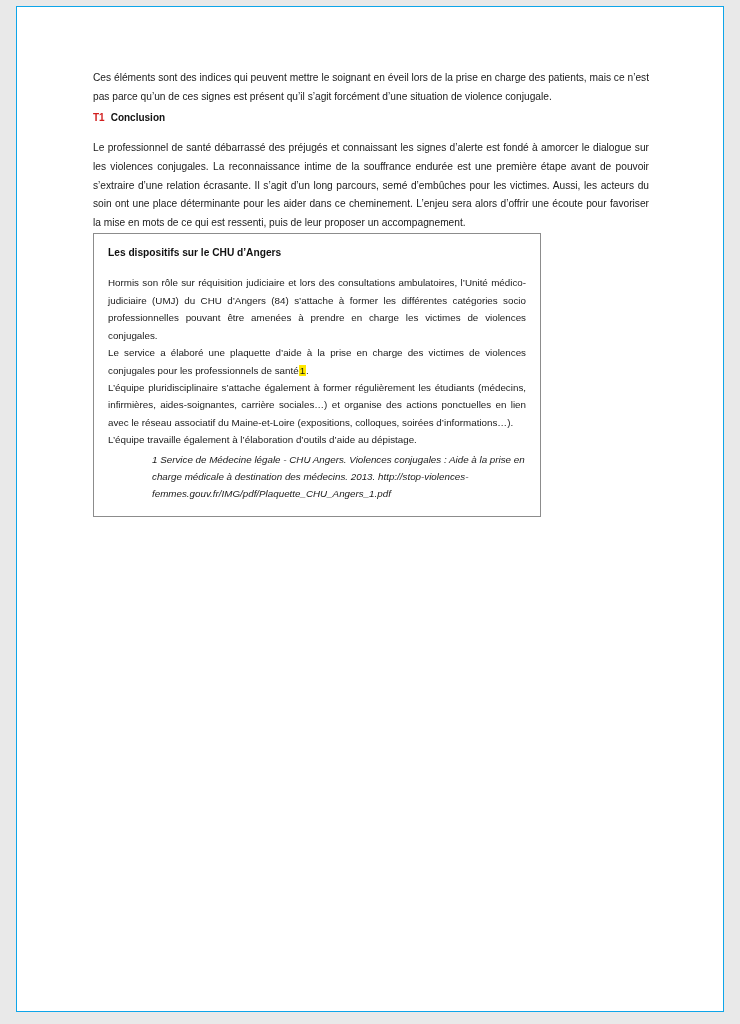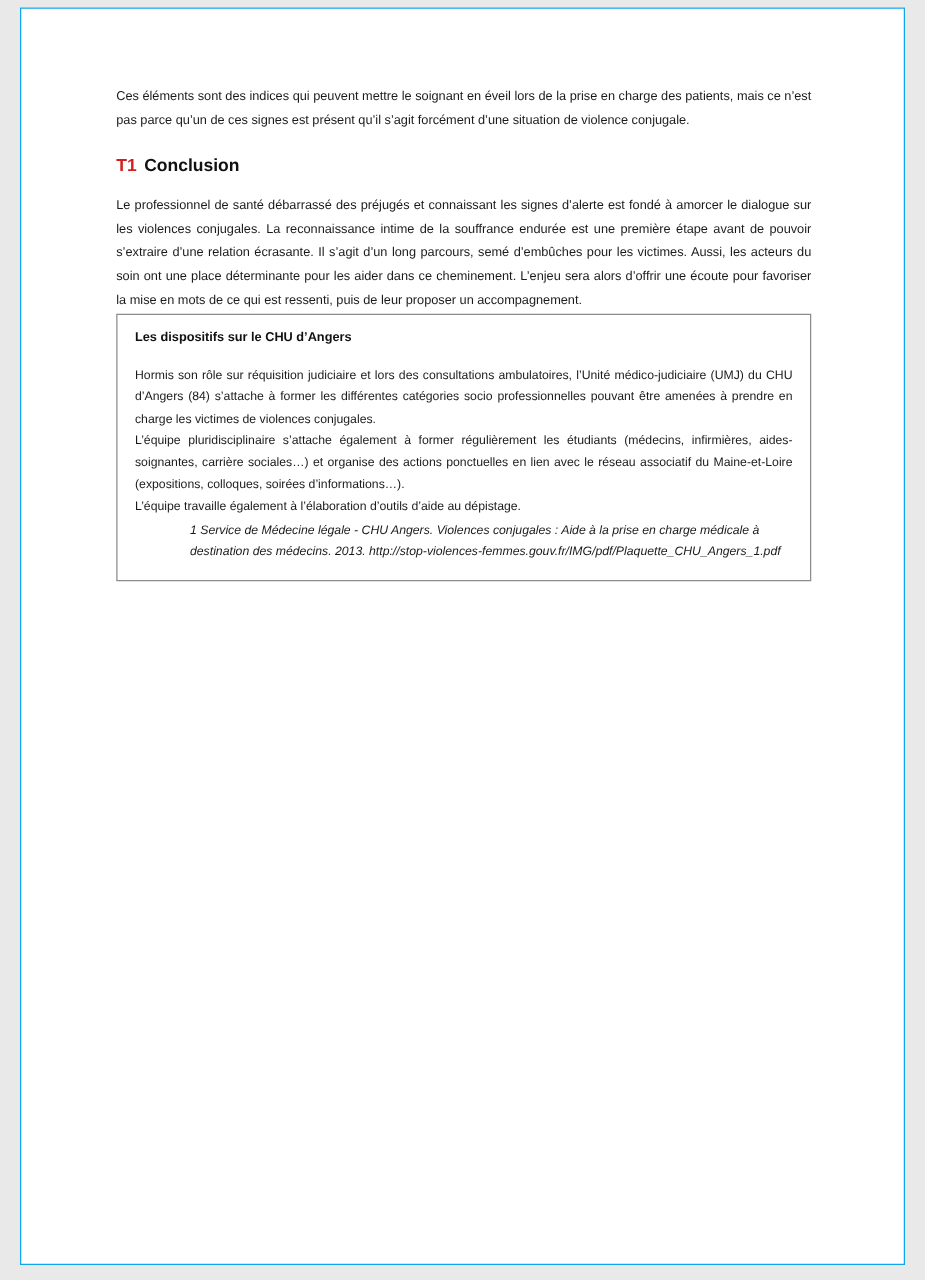--- a/index.html
+++ b/index.html
@@ -41,41 +41,41 @@
     margin: 0 0 0 0;
     font-size: 10.2px;
     line-height: 1.85;
     color: #1a1a1a;
     text-align: justify;
   }
   .para-intro {
     margin-bottom: 20px;
   }
   .heading-row {
-    margin: 16px 0 14px 0;
-    font-size: 14px;
+    margin: 4px 0 14px 0;
+    font-size: 10px;
     line-height: 1.4;
   }
   .tag-t1 {
     color: #d21f1f;
     font-weight: bold;
     margin-right: 6px;
   }
   .heading-text {
     color: #111;
     font-weight: bold;
   }
   .para-conclusion {
     margin-bottom: 34px;
   }
   .box {
     border: 1px solid #8c8c8c;
     box-sizing: border-box;
     padding: 12px 14px 14px 14px;
-    width: 556px;
+    width: 448px;
   }
   .box-title {
     font-size: 10.2px;
     font-weight: bold;
     color: #111;
     margin: 0 0 14px 0;
     line-height: 1.4;
   }
   .box p {
     margin: 0;
@@ -125,20 +125,21 @@
       </div>
 
       <p class="body-par para-conclusion">Le professionnel de santé débarrassé des préjugés et connaissant les signes d’alerte est fondé à amorcer le dialogue sur les violences conjugales. La reconnaissance intime de la souffrance endurée est une première étape avant de pouvoir s’extraire d’une relation écrasante. Il s’agit d’un long parcours, semé d’embûches pour les victimes. Aussi, les acteurs du soin ont une place déterminante pour les aider dans ce cheminement. L’enjeu sera alors d’offrir une écoute pour favoriser la mise en mots de ce qui est ressenti, puis de leur proposer un accompagnement.</p>
 
       <div class="box">
         <div class="box-title">Les dispositifs sur le CHU d’Angers</div>
 
         <p>Hormis son rôle sur réquisition judiciaire et lors des consultations ambulatoires, l’Unité médico-judiciaire (UMJ) du CHU d’Angers (84) s’attache à former les différentes catégories socio professionnelles pouvant être amenées à prendre en charge les victimes de violences conjugales.</p>
 
 
+        <p><span>Le service a élaboré une plaquette d’aide à la prise en charge des victimes de violences conjugales pour les professionnels de santé</span><span class="hl">1</span><span>.</span></p>
 
         <p>L’équipe pluridisciplinaire s’attache également à former régulièrement les étudiants (médecins, infirmières, aides-soignantes, carrière sociales…) et organise des actions ponctuelles en lien avec le réseau associatif du Maine-et-Loire (expositions, colloques, soirées d’informations…).</p>
 
         <p>L’équipe travaille également à l’élaboration d’outils d’aide au dépistage.</p>
 
         <p class="ref">1 Service de Médecine légale - CHU Angers. Violences conjugales : Aide à la prise en charge médicale à destination des médecins. 2013. http://stop-violences-femmes.gouv.fr/IMG/pdf/Plaquette_CHU_Angers_1.pdf</p>
       </div>
 
 
     </div>

